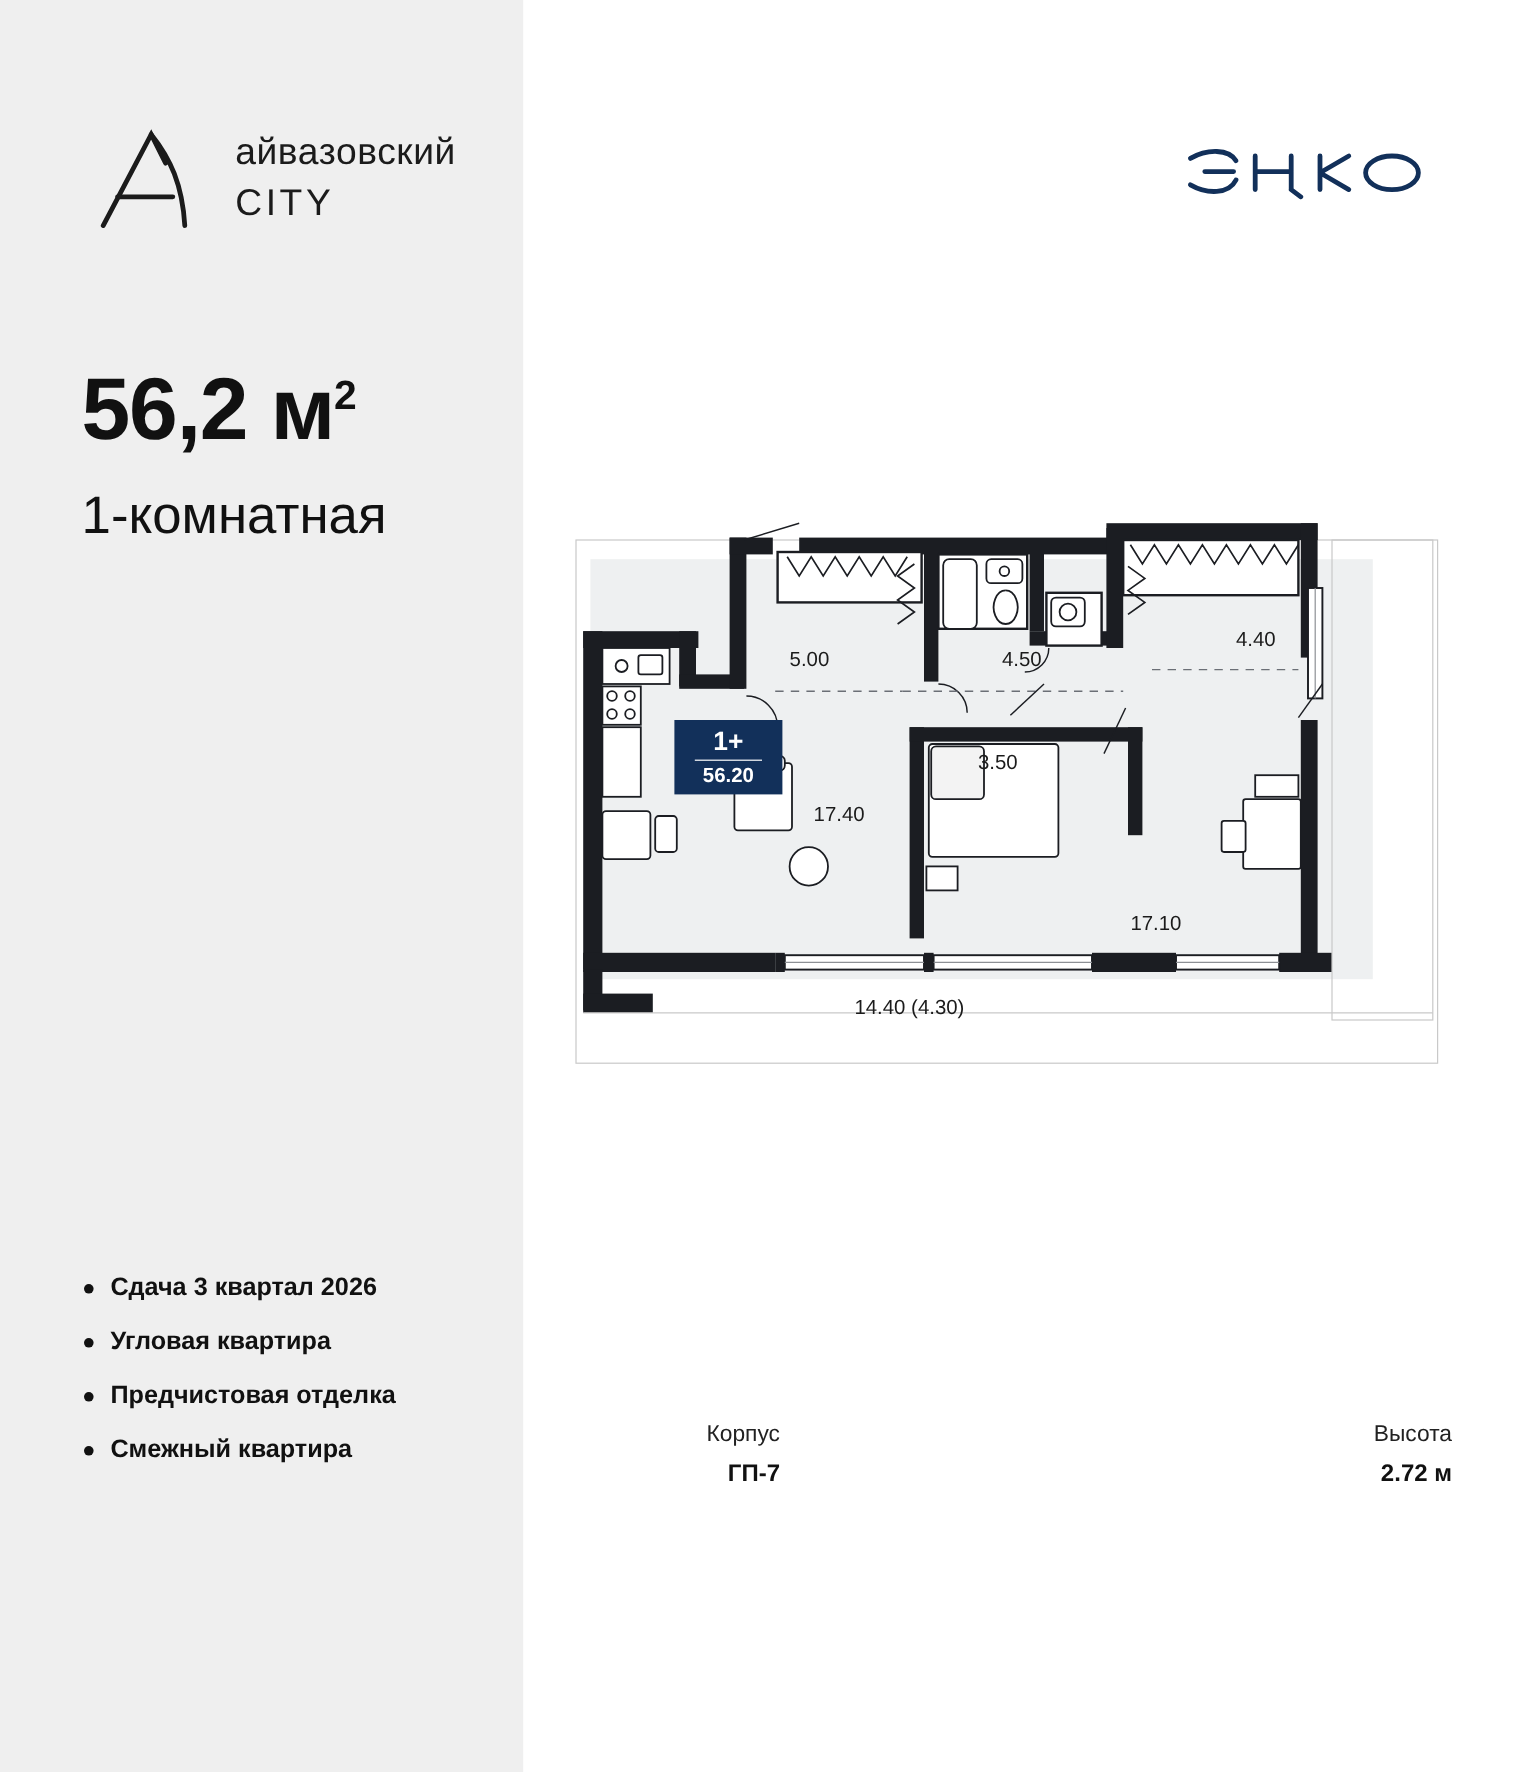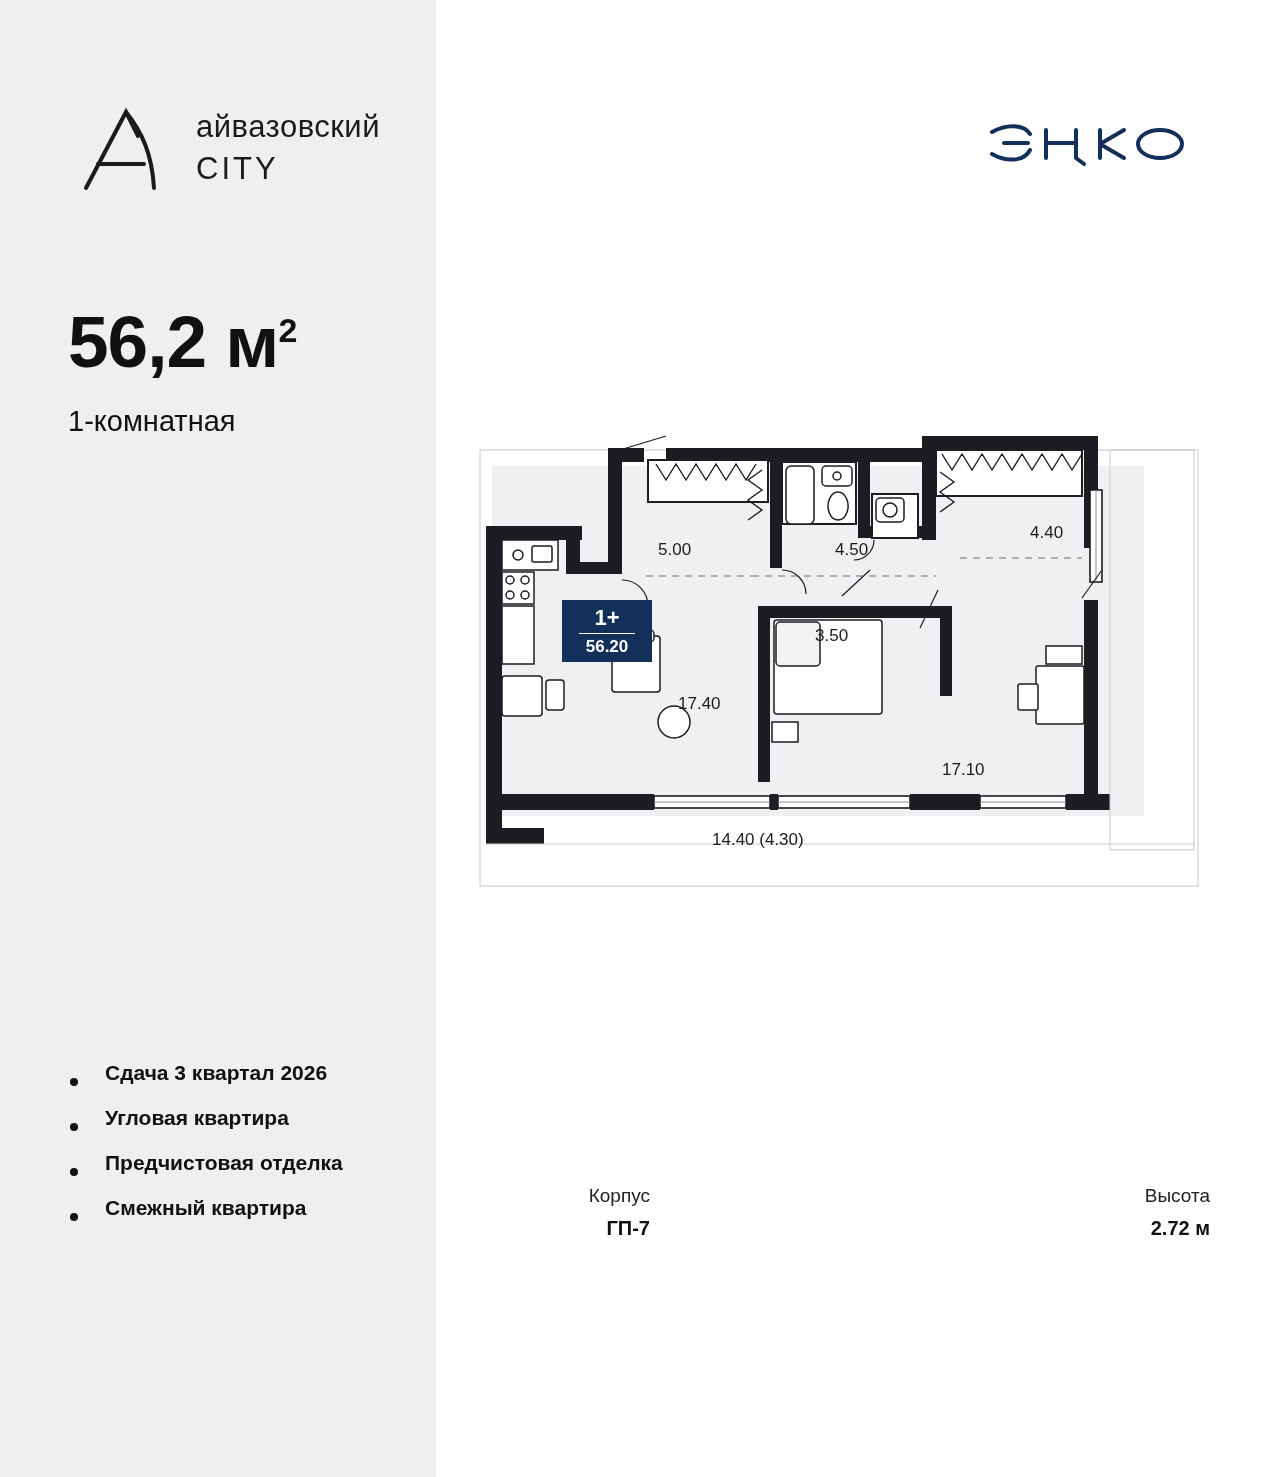--- a/index.html
+++ b/index.html
@@ -33,31 +33,30 @@
   .logo-text .l2 { display:block; letter-spacing:3px; }
 
   .area {
     position:absolute; left:68px; top:300px;
     font-size:73px; font-weight:700; color:#111;
     letter-spacing:-1px;
   }
   .area sup { font-size:34px; font-weight:700; vertical-align:super; }
   .rooms {
     position:absolute; left:68px; top:405px;
-    font-size:29px; font-weight:400; color:#111;
+    font-size:44px; font-weight:400; color:#111;
   }
 
   .features {
     position:absolute; left:70px; top:1060px;
     width:370px;
   }
   .feature {
-    display:flex; align-items:flex-end;
+    display:flex; align-items:flex-start;
     margin-bottom:19px;
-    gap:13px;
   }
   .bullet {
     width:8px; height:8px; border-radius:50%;
     background:#111; margin-top:10px; margin-right:14px;
     flex:0 0 8px;
   }
   .feature-label {
     font-size:21px; font-weight:700; color:#111; line-height:26px;
   }
 
@@ -308,21 +307,21 @@
     <div class="b1">1+</div>
     <div class="sep"></div>
     <div class="b2">56.20</div>
   </div>
 
   
   <div class="room-label" style="left:188px; top:110px;">5.00</div>
   <div class="room-label" style="left:365px; top:110px;">4.50</div>
   <div class="room-label" style="left:560px; top:93px;">4.40</div>
   <div class="room-label" style="left:345px; top:196px;">3.50</div>
-  <div class="room-label" style="left:208px; top:264px;">17.40</div>
+  <div class="room-label" style="left:208px; top:239px;">17.40</div>
   <div class="room-label" style="left:472px; top:330px;">17.10</div>
   <div class="room-label" style="left:242px; top:400px;">14.40 (4.30)</div>
 </div>
 
 <div class="specs">
   <div class="spec s1">
     <div class="k">Корпус</div>
     <div class="v">ГП-7</div>
   </div>
   <div class="spec s4">

